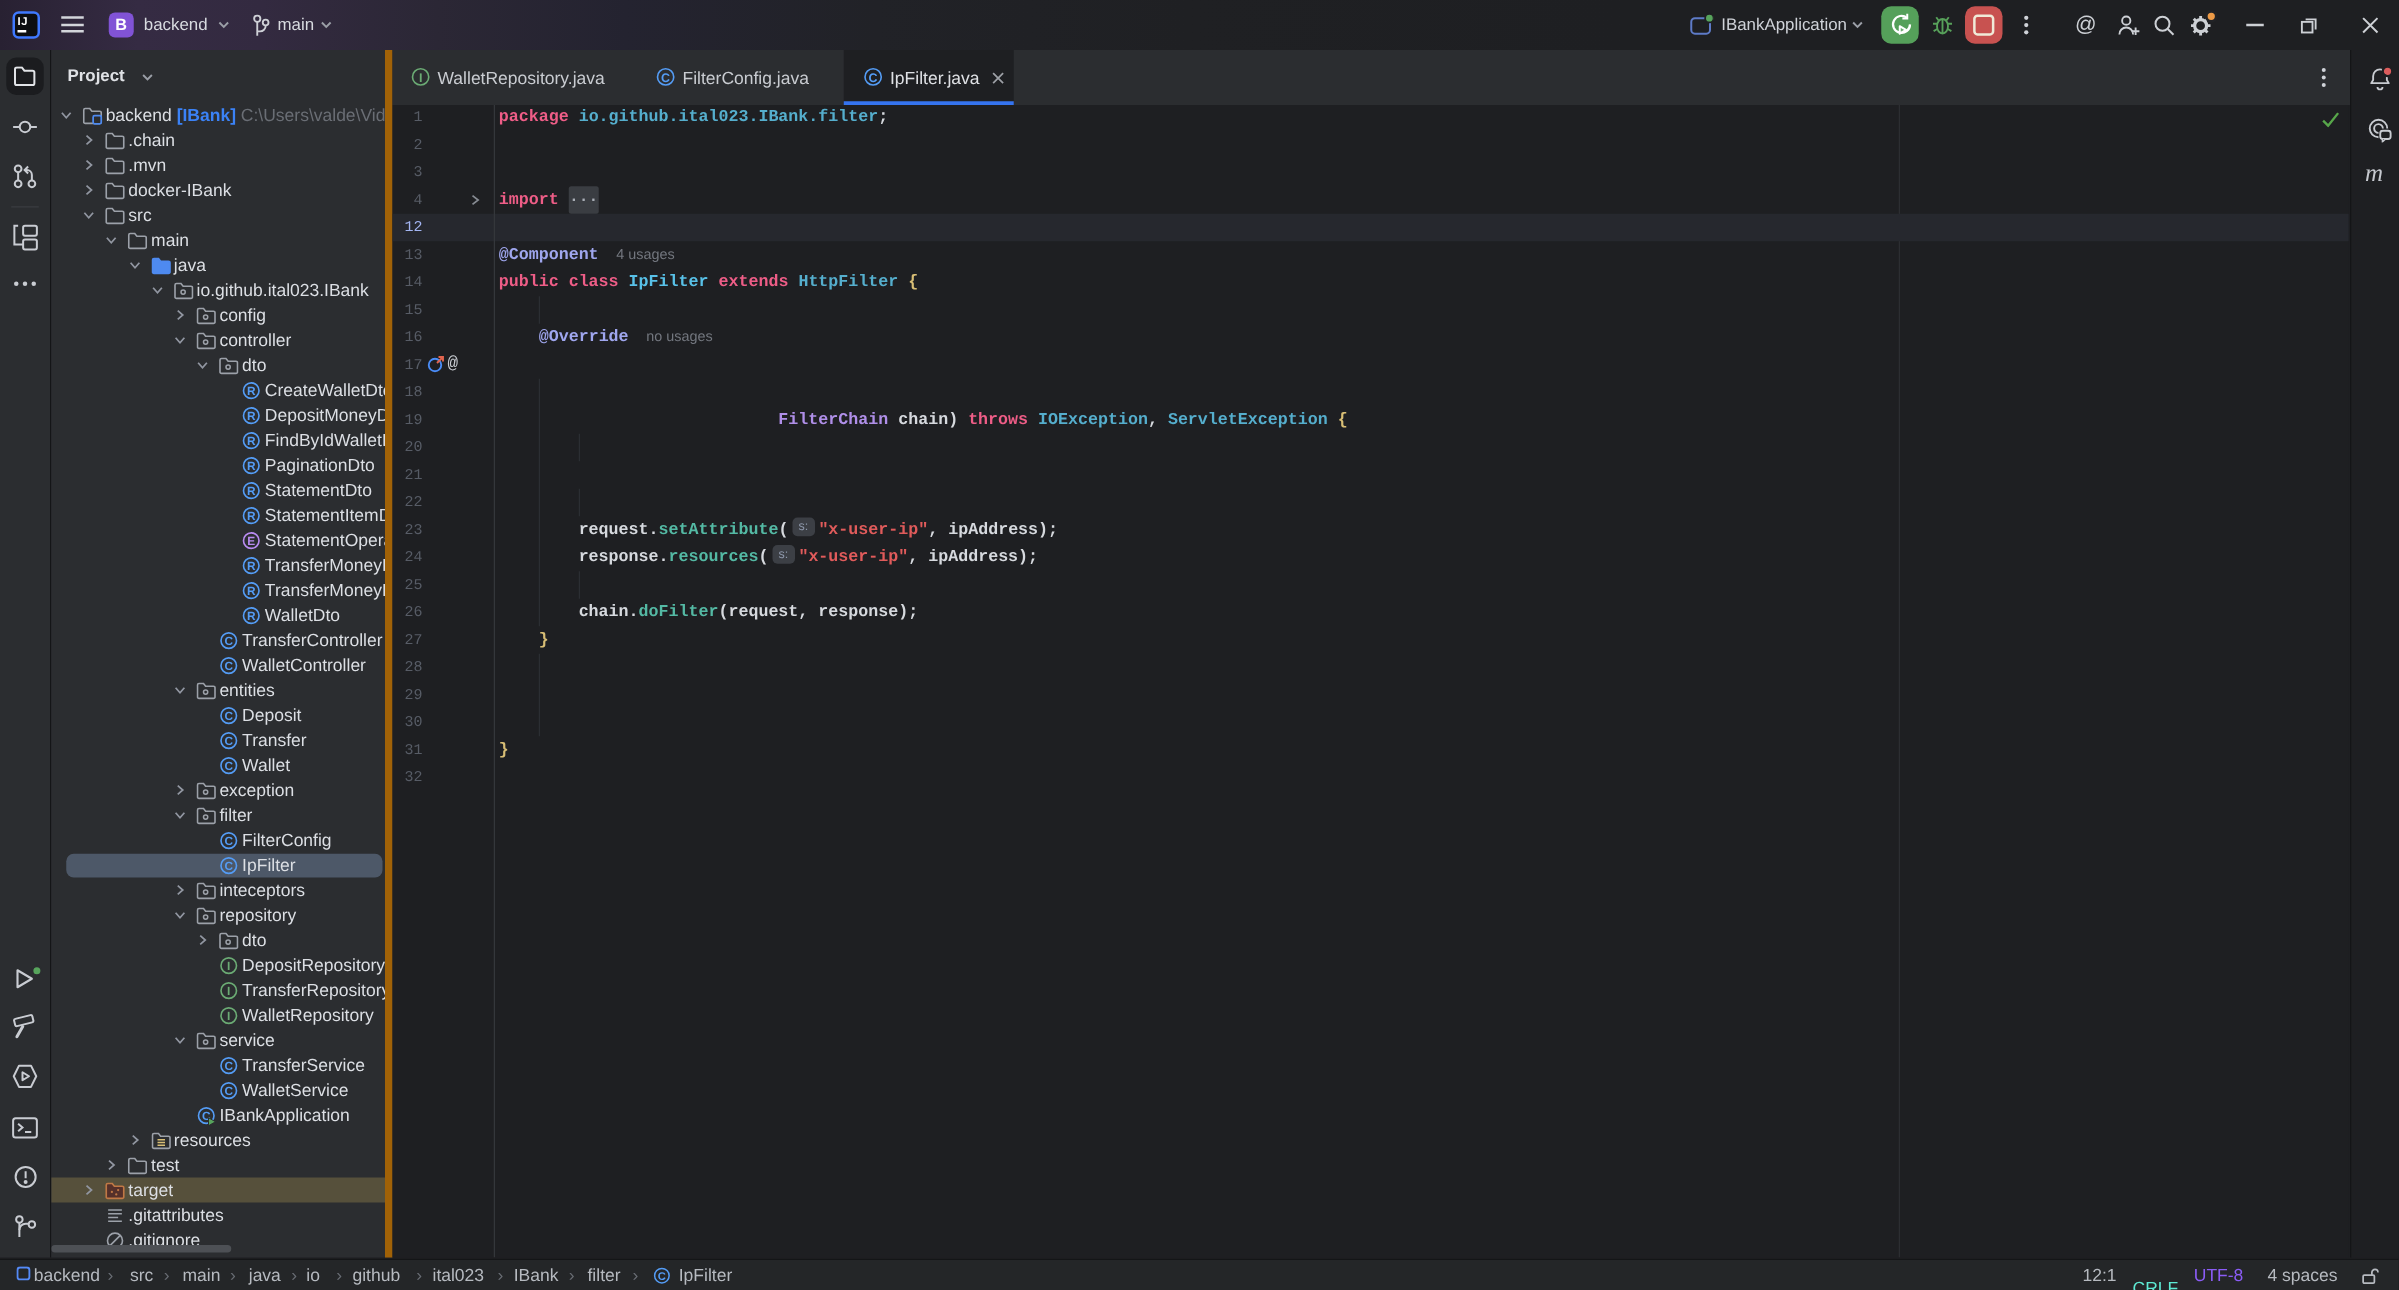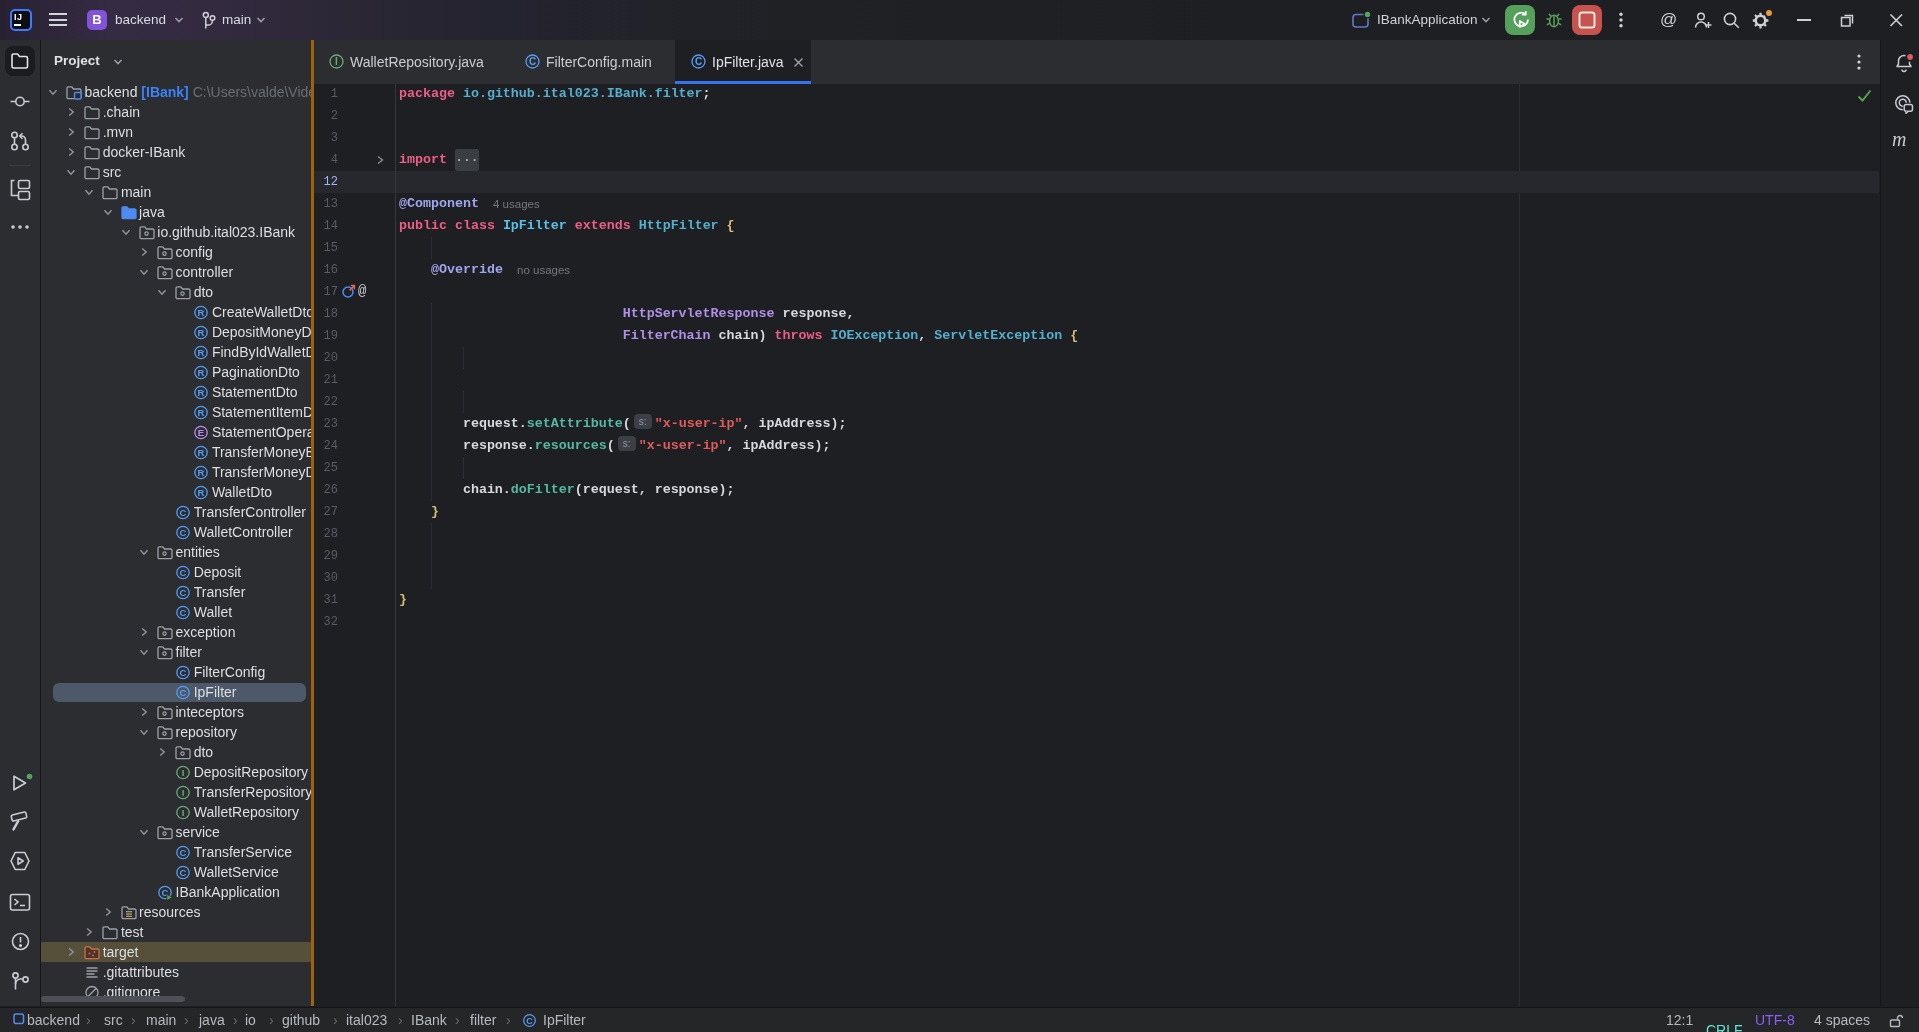--- a/index.html
+++ b/index.html
@@ -157,21 +157,21 @@
         <circle cx="9.5" cy="13.6" r="0.8" fill="#c9ccd2"></circle>
  </svg>
  <svg class="a" style="left:10px;top:931px" width="21" height="21" fill="none" stroke="#c9ccd2" stroke-width="1.6">
    <circle cx="5.5" cy="4.5" r="2.6"></circle>
         <circle cx="15.5" cy="8.5" r="2.6"></circle>
    <path d="M5.5 7.1 v11.4"></path>
         <path d="M5.5 13 a5 5 0 0 1 5 -5 h2.4"></path>
  </svg>
 </div>
 
-<div class="a" style="left:41px;top:40px;width:273px;height:966px;background:#2b2d30;border-right:3px solid #a16207;overflow:hidden">
+<div class="a" style="left:41px;top:40px;width:273px;height:966px;background:#2b2d30;border-right:6px solid #a16207;overflow:hidden">
  <span class="a" style="left:13px;top:0;height:42px;line-height:42px;font-size:13.5px;font-weight:700;color:#dfe1e5">Project</span>
  <svg class="a" style="left:72px;top:18px" width="10" height="8">
         <polyline points="1.5,2 5,5.6 8.5,2" fill="none" stroke="#9a9ea6" stroke-width="1.5"></polyline>
       </svg>
 <div class="row" style="top:42px">
         <svg class="a" style="left:7.0px;top:5px" width="10" height="10">
           <polyline points="1.5,3.2 5,7.2 8.5,3.2" fill="none" stroke="#9196a1" stroke-width="1.4"></polyline>
         </svg>
         <svg class="a" style="left:25.0px;top:2.5px" width="16" height="15" fill="none">
           <path d="M1 12.5 v-9.5 a1.2 1.2 0 0 1 1.2-1.2 h3.6 l1.7 2.2 h6.3 a1.2 1.2 0 0 1 1.2 1.2 v7.3 a1.2 1.2 0 0 1 -1.2 1.2 h-11.6 a1.2 1.2 0 0 1 -1.2-1.2z" stroke="#9ca1a9" stroke-width="1.3"></path>
@@ -556,21 +556,21 @@
 <div class="a" style="left:314px;top:40px;width:1566px;height:44px;background:#2b2d30">
  <svg class="a tic" style="left:14px;top:13px" width="17" height="17" fill="none">
         <circle cx="8.5" cy="8.5" r="6.5" stroke="#6bab74" stroke-width="1.3"></circle>
         <text x="8.5" y="12.4" font-family="Liberation Sans" font-size="10" font-weight="700" fill="#6bab74" text-anchor="middle">I</text>
       </svg>
  <span class="tabt" style="left:36px">WalletRepository.java</span>
  <svg class="a tic" style="left:210px;top:13px" width="17" height="17" fill="none">
         <circle cx="8.5" cy="8.5" r="6.5" stroke="#549cf5" stroke-width="1.3"></circle>
         <text x="8.5" y="12.4" font-family="Liberation Sans" font-size="10" font-weight="700" fill="#549cf5" text-anchor="middle">C</text>
       </svg>
- <span class="tabt" style="left:232px">FilterConfig.main</span>
+ <span class="tabt" style="left:232px">FilterConfig.java</span>
  <div class="a" style="left:361px;top:0;width:136px;height:44px;background:#1e1f22"></div>
  <div class="a" style="left:361px;top:41px;width:136px;height:3px;background:#3574f0"></div>
  <svg class="a tic" style="left:376px;top:13px" width="17" height="17" fill="none">
         <circle cx="8.5" cy="8.5" r="6.5" stroke="#549cf5" stroke-width="1.3"></circle>
         <text x="8.5" y="12.4" font-family="Liberation Sans" font-size="10" font-weight="700" fill="#549cf5" text-anchor="middle">C</text>
       </svg>
  <span class="tabt" style="left:398px;color:#dfe1e5">IpFilter.java</span>
  <svg class="a" style="left:479px;top:17px" width="11" height="11" stroke="#9da0a6" stroke-width="1.4">
         <path d="M1.5 1.5 l8 8 M9.5 1.5 l-8 8"></path>
       </svg>
@@ -621,21 +621,20 @@
       <svg class="a" style="left:27px;top:200px" width="16" height="15" fill="none">
  <circle cx="7" cy="8" r="5" stroke="#4a8cf7" stroke-width="1.5"></circle>
  <path d="M8.6 6.4 L13 2 M13.4 5.2 V1.6 H9.8" stroke="#e3654f" stroke-width="1.5" fill="none"></path>
 </svg>
       <span class="a" style="left:44px;top:199px;font-family:'Liberation Mono',monospace;font-size:14px;color:#c8cbd1">@</span>
       <div class="cl" style="left:85px;top:-1px"><span style="color:#ee5d87">package</span><span style="color:#d6d9de"> </span><span style="color:#55aecd">io.github.ital023.IBank.filter</span><span style="color:#d6d9de">;</span></div>
       <div class="cl" style="left:85px;top:65px"><span style="color:#ee5d87">import</span><span style="color:#d6d9de"> </span><span class="fold">...</span></div>
       <div class="cl" style="left:85px;top:109px"><span style="color:#9fa6ee">@Component</span></div>
       <div class="cl" style="left:85px;top:131px"><span style="color:#ee5d87">public class</span><span style="color:#d6d9de"> </span><span style="color:#58c1e8">IpFilter</span><span style="color:#d6d9de"> </span><span style="color:#ee5d87">extends</span><span style="color:#d6d9de"> </span><span style="color:#55aecd">HttpFilter</span><span style="color:#d6d9de"> </span><span style="color:#d8be75">{</span></div>
       <div class="cl" style="left:85px;top:175px"><span style="color:#d6d9de">    </span><span style="color:#9fa6ee">@Override</span></div>
-      <div class="cl" style="left:85px;top:219px"><span style="color:#d6d9de">                            </span><span style="color:#b08fe9">HttpServletResponse</span><span style="color:#d6d9de"> response,</span></div>
       <div class="cl" style="left:85px;top:241px"><span style="color:#d6d9de">                            </span><span style="color:#b08fe9">FilterChain</span><span style="color:#d6d9de"> chain) </span><span style="color:#ee5d87">throws</span><span style="color:#d6d9de"> </span><span style="color:#55aecd">IOException</span><span style="color:#d6d9de">, </span><span style="color:#55aecd">ServletException</span><span style="color:#d6d9de"> </span><span style="color:#d8be75">{</span></div>
       <div class="cl" style="left:85px;top:329px"><span style="color:#d6d9de">        request.</span><span style="color:#54b9a4">setAttribute</span><span style="color:#d6d9de">(</span><span class="phb">s:</span><span style="color:#e05b5b">"x-user-ip"</span><span style="color:#d6d9de">, ipAddress);</span></div>
       <div class="cl" style="left:85px;top:351px"><span style="color:#d6d9de">        response.</span><span style="color:#54b9a4">resources</span><span style="color:#d6d9de">(</span><span class="phb">s:</span><span style="color:#e05b5b">"x-user-ip"</span><span style="color:#d6d9de">, ipAddress);</span></div>
       <div class="cl" style="left:85px;top:395px"><span style="color:#d6d9de">        chain.</span><span style="color:#54b9a4">doFilter</span><span style="color:#d6d9de">(request, response);</span></div>
       <div class="cl" style="left:85px;top:417px"><span style="color:#d8be75">    }</span></div>
       <div class="cl" style="left:85px;top:505px"><span style="color:#d8be75">}</span></div>
       <span class="a hintt" style="left:179px;top:109px;height:22px;line-height:22px">4 usages</span>
       <span class="a hintt" style="left:203px;top:175px;height:22px;line-height:22px">no usages</span>
       <svg class="a" style="left:1543px;top:5px" width="15" height="13" fill="none">
         <path d="M1.5 7.5 l4 4 L13.5 1.5" stroke="#57a64a" stroke-width="1.9"></path>

